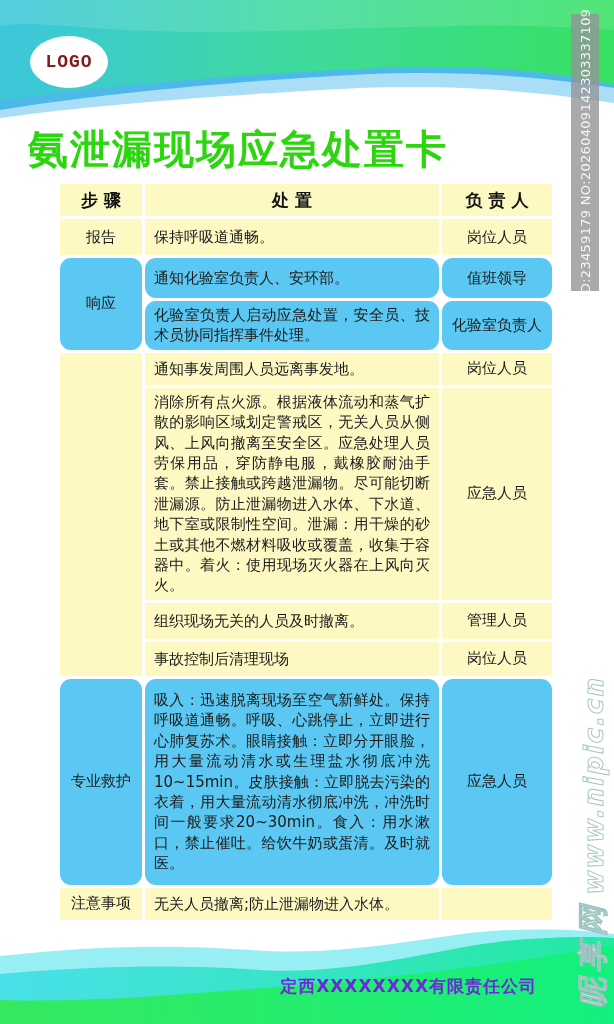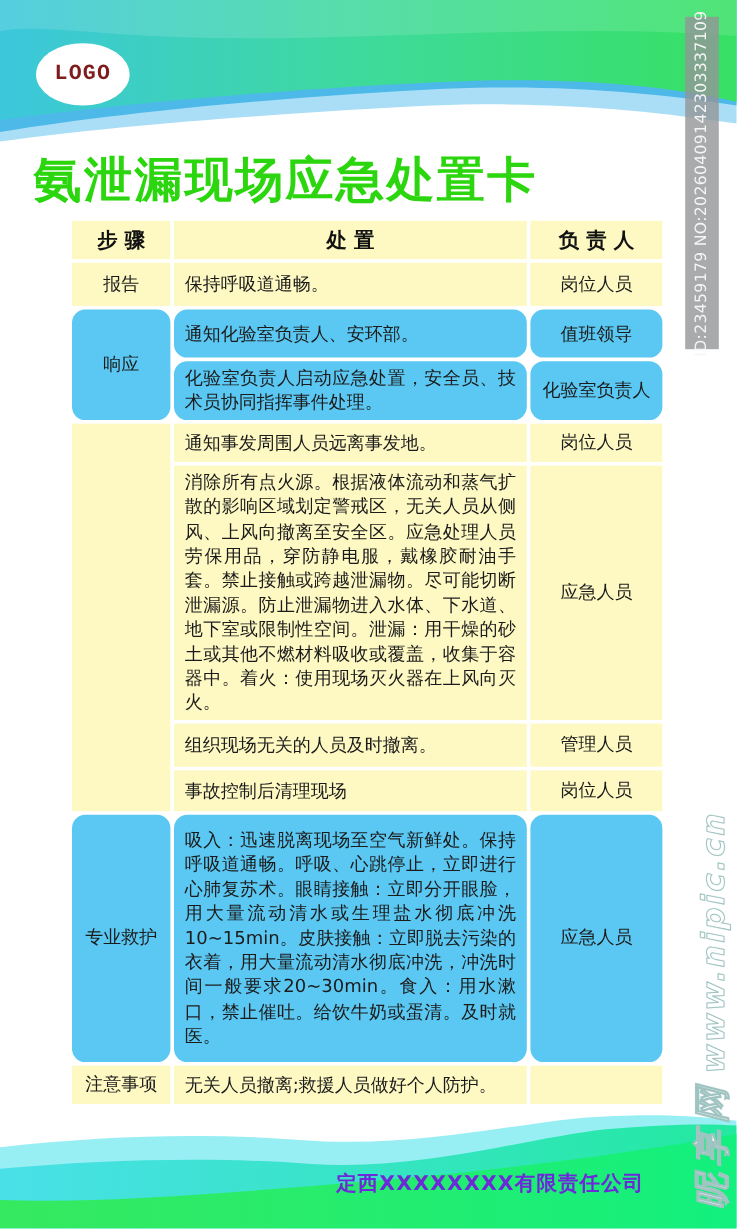--- a/index.html
+++ b/index.html
@@ -125,21 +125,21 @@
           <td class="act g">事故控制后清理现场</td>
           <td class="resp g">岗位人员</td>
         </tr>
         <tr style="height: 206px;">
           <td rowspan="1" class="step b">专业救护</td>
           <td class="act b">吸入：迅速脱离现场至空气新鲜处。保持呼吸道通畅。呼吸、心跳停止，立即进行心肺复苏术。眼睛接触：立即分开眼脸，用大量流动清水或生理盐水彻底冲洗10~15min。皮肤接触：立即脱去污染的衣着，用大量流动清水彻底冲洗，冲洗时间一般要求20~30min。食入：用水漱口，禁止催吐。给饮牛奶或蛋清。及时就医。</td>
           <td class="resp b">应急人员</td>
         </tr>
         <tr style="height: 32px;">
           <td rowspan="1" class="step g">注意事项</td>
-          <td class="act g">无关人员撤离;救援人员做好个人防护。</td>
+          <td class="act g">无关人员撤离;防止泄漏物进入水体。</td>
           <td class="resp g"></td>
         </tr>
       </tbody>
   </table>
 
   <svg class="ftr-svg" viewBox="0 0 614 106" preserveAspectRatio="none">
     <defs>
       <linearGradient id="ftrMid" x1="0" y1="0" x2="1" y2="0">
         <stop offset="0" stop-color="#49e0e8"></stop>
         <stop offset="1" stop-color="#23e9a0"></stop>

